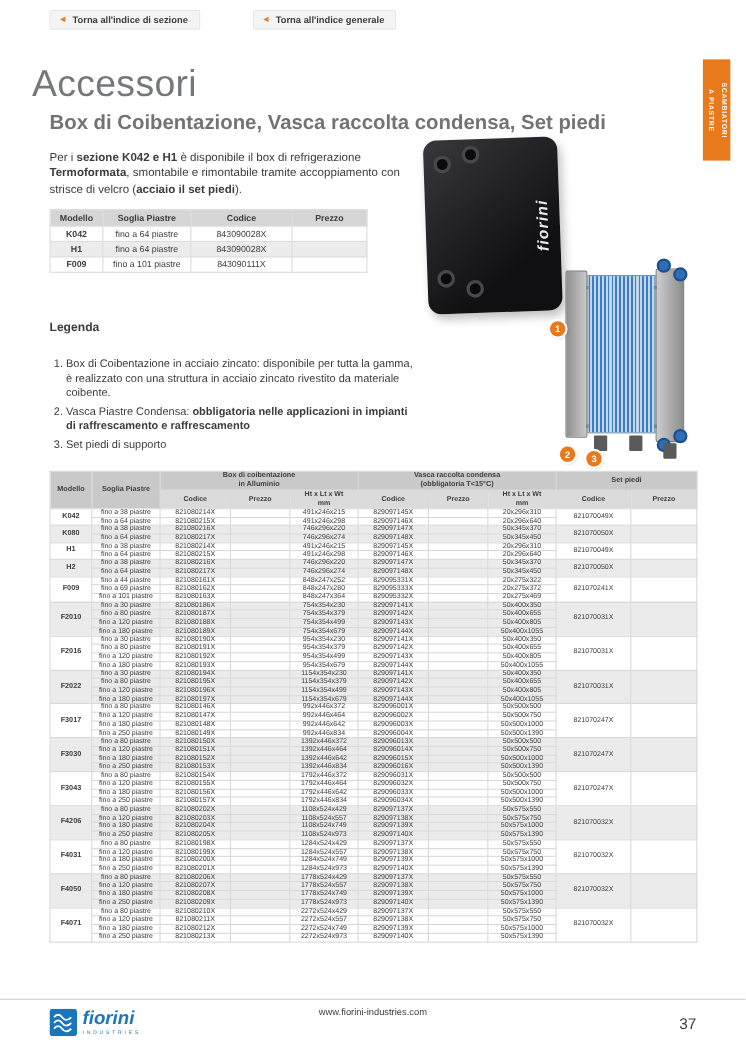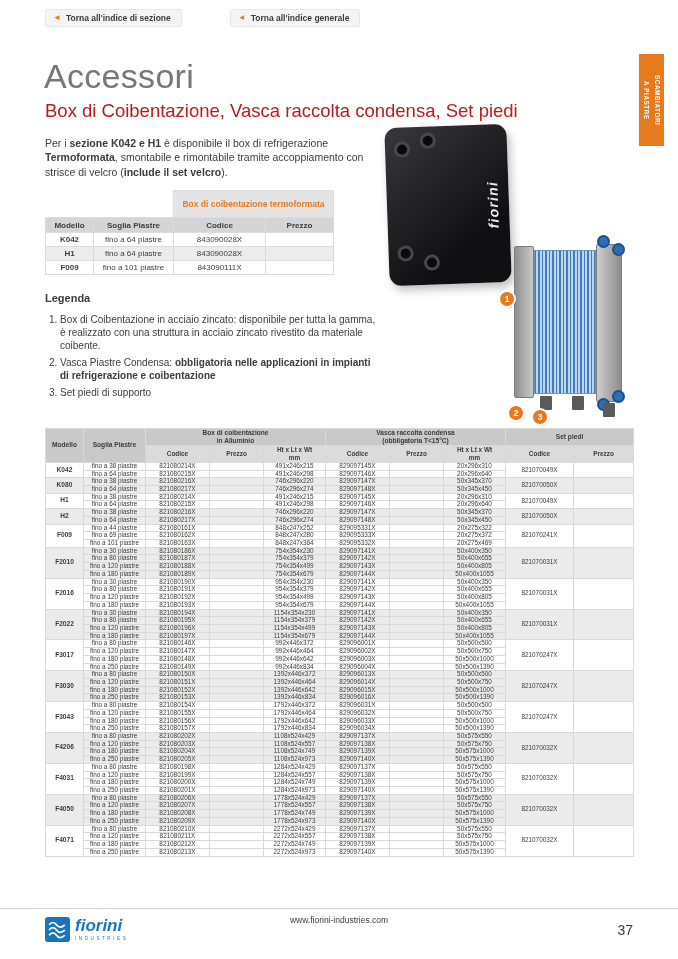--- a/index.html
+++ b/index.html
@@ -8,22 +8,22 @@
 
   
   .top-nav{position:absolute;left:45px;top:9px;display:flex;gap:48px;}
   .nav-link{display:flex;align-items:center;gap:5px;font-size:8.5px;font-weight:bold;color:#3c3c3b;background:#f4f4f4;border:1px solid #e6e6e6;border-radius:2px;padding:3px 10px 3px 7px;text-decoration:none;cursor:pointer;}
   .nav-icon{color:#e87a1e;font-size:8px;line-height:1;}
 
   
   .side-tab{position:absolute;right:14px;top:54px;width:25px;height:92px;background:#e87a1e;color:#fff;display:flex;align-items:center;justify-content:center;}
   .side-tab-text{writing-mode:vertical-rl;font-size:6.3px;font-weight:bold;letter-spacing:.6px;line-height:1.9;white-space:pre-line;text-align:center;}
 
-  .title{position:absolute;left:44px;top:57px;font-size:34px;font-weight:400;color:#76777a;letter-spacing:.3px;}
-  .subtitle{position:absolute;left:45px;top:100px;font-size:18.5px;font-weight:400;color:#b91c1c;}
+  .title{position:absolute;left:29px;top:57px;font-size:34px;font-weight:400;color:#76777a;letter-spacing:.3px;}
+  .subtitle{position:absolute;left:45px;top:100px;font-size:18.5px;font-weight:700;color:#737373;}
 
   .intro{position:absolute;left:45px;top:136px;width:324px;font-size:10.5px;line-height:1.38;}
 
   
   .small-table{position:absolute;left:45px;top:190px;border-collapse:collapse;table-layout:fixed;font-size:8px;}
   .small-table th,.small-table td{border:1px solid #dcdcdc;text-align:center;vertical-align:middle;}
   .small-table th.blank{border:none;background:#fff;}
   .small-table th.band{background:#e4e4e4;color:#e87a1e;font-weight:bold;font-size:8.5px;height:27px;padding:2px 8px;line-height:1.2;}
   .small-table tr.cols th{background:#d5d5d5;font-weight:bold;height:15px;}
   .small-table td{height:14px;background:#fff;}
@@ -47,21 +47,21 @@
   .hx-noz{position:absolute;width:13px;height:13px;border-radius:50%;background:#2f6db5;border:2px solid #1c4f8c;}
   .noz1{left:91px;top:-1px;}.noz2{left:106px;top:7px;}
   .noz3{left:91px;top:162px;}.noz4{left:106px;top:154px;}
   .hx-foot{position:absolute;width:12px;height:14px;background:#5a5a5a;border-radius:1px;}
   .foot1{left:34px;top:160px;}.foot2{left:66px;top:160px;}.foot3{left:97px;top:167px;}
   .callout{position:absolute;width:14px;height:14px;border-radius:50%;background:#e87a1e;color:#fff;font-size:8.5px;font-weight:bold;display:flex;align-items:center;justify-content:center;box-shadow:0 0 0 2px #fff,1px 1px 3px rgba(0,0,0,.35);}
   .c1{left:-6px;top:56px;}.c2{left:3px;top:170px;}.c3{left:27px;top:174px;}
 
   
   .legend{position:absolute;left:45px;top:291px;width:332px;font-size:10px;line-height:1.32;}
-  .legend h3{font-size:11px;font-weight:bold;margin-bottom:7px;}
+  .legend h3{font-size:11px;font-weight:bold;margin-bottom:19px;}
   .legend ol{padding-left:15px;}
   .legend li{margin-bottom:4px;}
 
   
   .big-table{position:absolute;left:45px;top:428px;width:588px;border-collapse:collapse;table-layout:fixed;font-size:6.4px;}
   .big-table th,.big-table td{border:1px solid #d9d9d9;text-align:center;vertical-align:middle;padding:0 1px;}
   .big-table thead tr.group-row th{background:#c9c9c9;font-size:6.6px;font-weight:bold;height:17px;line-height:1.25;}
   .big-table thead tr.sub-row th{background:#dbdbdb;font-weight:bold;height:15px;line-height:1.2;}
   .big-table tbody td{height:7.6px;line-height:1.05;background:#fff;}
   .big-table tbody tr.g-alt td{background:#ebebeb;}
@@ -93,34 +93,30 @@
 </div>
 
 <div class="side-tab">
   <span class="side-tab-text">SCAMBIATORI
 A PIASTRE</span>
 </div>
 
 <h1 class="title">Accessori</h1>
 <h2 class="subtitle">Box di Coibentazione, Vasca raccolta condensa, Set piedi</h2>
 
-<p class="intro"><span>Per i </span><strong>sezione K042 e H1</strong><span> è disponibile il box di refrigerazione </span><strong>Termoformata</strong><span>, smontabile e rimontabile tramite accoppiamento con strisce di velcro (</span><strong>include il set velcro</strong><span>).</span></p>
+<p class="intro"><span>Per i </span><strong>sezione K042 e H1</strong><span> è disponibile il box di refrigerazione </span><strong>Termoformata</strong><span>, smontabile e rimontabile tramite accoppiamento con strisce di velcro (</span><strong>acciaio il set piedi</strong><span>).</span></p>
 
 <table class="small-table">
   <colgroup>
       <col style="width:48px">
       <col style="width:80px">
       <col style="width:92px">
       <col style="width:68px">
     </colgroup>
   <thead>
-    <tr>
-      <th class="blank" colspan="2"></th>
-      <th class="band" colspan="2">Box di coibentazione termoformata</th>
-    </tr>
     <tr class="cols">
       <th>Modello</th>
       <th>Soglia Piastre</th>
       <th>Codice</th>
       <th>Prezzo</th>
     </tr>
   </thead>
   <tbody>
       <tr>
         <td class="model">K042</td>
@@ -166,21 +162,21 @@
   <span class="hx-foot foot3"></span>
   <span class="callout c1">1</span>
   <span class="callout c2">2</span>
   <span class="callout c3">3</span>
 </div>
 
 <div class="legend">
   <h3>Legenda</h3>
   <ol>
       <li><span>Box di Coibentazione in acciaio zincato: disponibile per tutta la gamma, è realizzato con una struttura in acciaio zincato rivestito da materiale coibente.</span></li>
-      <li><span>Vasca Piastre Condensa: </span><strong>obbligatoria nelle applicazioni in impianti di refrigerazione e coibentazione</strong></li>
+      <li><span>Vasca Piastre Condensa: </span><strong>obbligatoria nelle applicazioni in impianti di raffrescamento e raffrescamento</strong></li>
       <li><span>Set piedi di supporto</span></li>
     </ol>
 </div>
 
 <table class="big-table">
   <colgroup>
     <col style="width:38px">
       <col style="width:62px">
     <col style="width:64px">
       <col style="width:54px">

